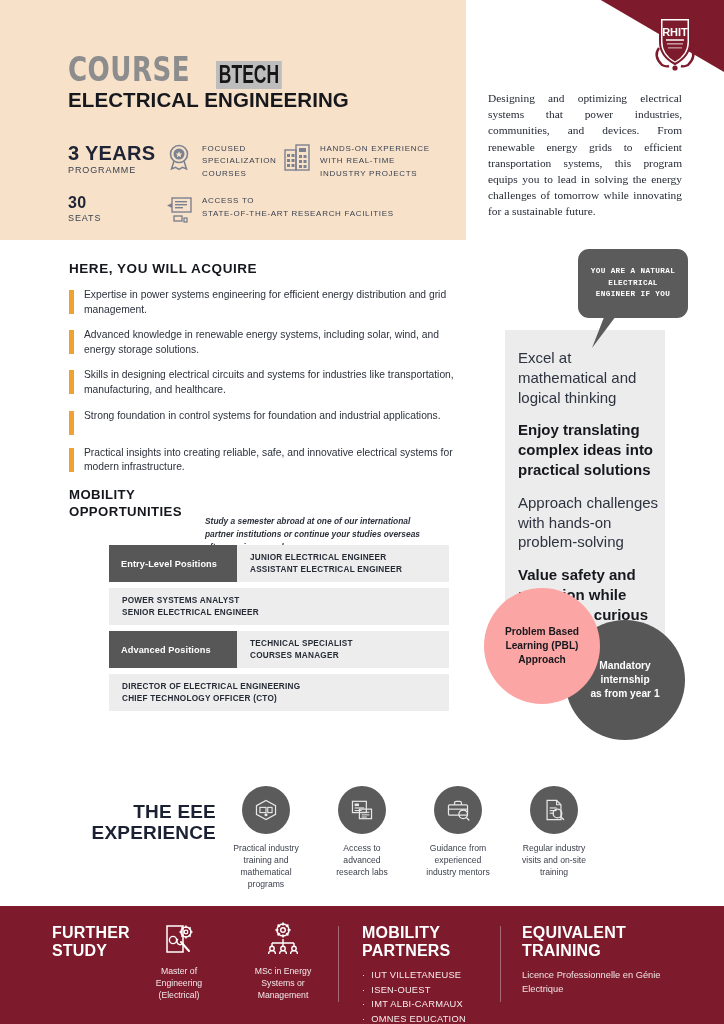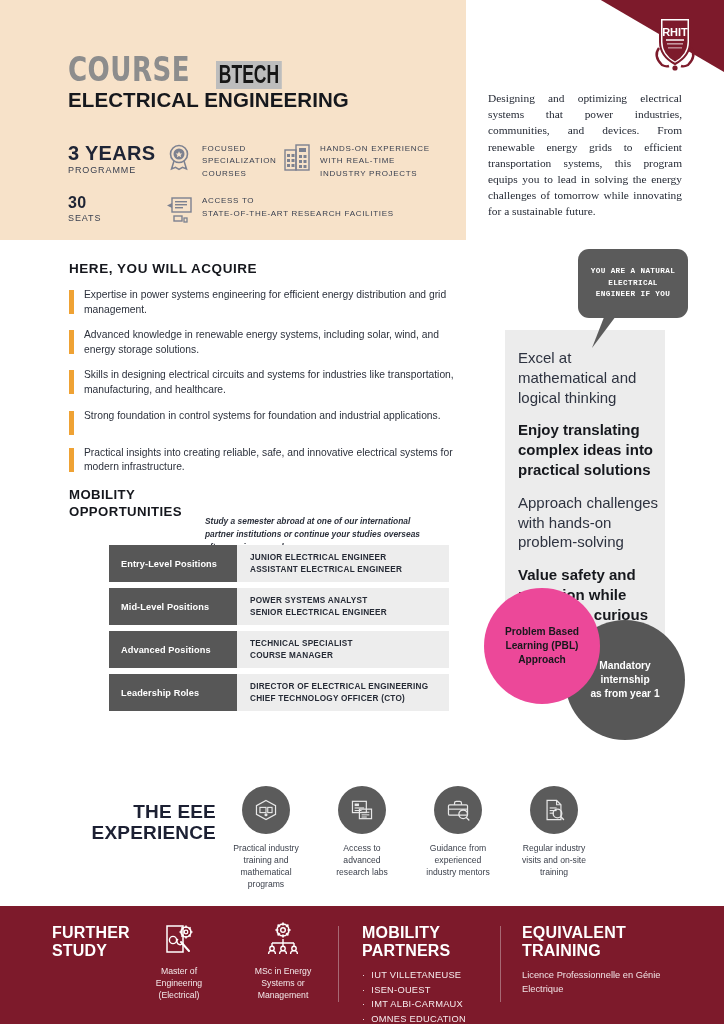--- a/index.html
+++ b/index.html
@@ -111,21 +111,21 @@
   .bubble-tail {
     position:absolute; left:592px; top:316px; width:24px; height:32px;
     background:#5b5b5b; clip-path:polygon(52% 0, 100% 0, 0 100%);
   }
   .traits-list { position:absolute; left:518px; top:348px; width:142px; }
   .trait { font-size:15px; line-height:1.32; color:#2e3340; margin-bottom:13px; }
   .trait.bold { font-weight:bold; color:#16181d; }
 
   .circle-pbl {
     position:absolute; left:484px; top:588px; width:116px; height:116px;
-    border-radius:50%; background:#ec4899;
+    border-radius:50%; background:#fca5a5;
     display:flex; align-items:center; justify-content:center; text-align:center;
     font-size:10.2px; font-weight:bold; line-height:1.35; color:#17181c; z-index:3;
   }
   .circle-intern {
     position:absolute; left:565px; top:620px; width:120px; height:120px;
     border-radius:50%; background:#575757;
     display:flex; align-items:center; justify-content:center; text-align:center;
     font-size:10.2px; font-weight:bold; line-height:1.35; color:#fff; z-index:2;
   }
 
@@ -287,35 +287,33 @@
   <div class="mob-note">Study a semester abroad at one of our international partner institutions or continue your studies overseas after earning your degree.</div>
   <div class="mob-table">
     <div class="mob-row">
       <div class="mob-key">Entry-Level Positions</div>
       <div class="mob-val">
         <span>JUNIOR ELECTRICAL ENGINEER</span>
         <span>ASSISTANT ELECTRICAL ENGINEER</span>
       </div>
     </div>
     <div class="mob-row">
-      <div class="mob-key">Mid-Level Positions</div>
       <div class="mob-val">
         <span>POWER SYSTEMS ANALYST</span>
         <span>SENIOR ELECTRICAL ENGINEER</span>
       </div>
     </div>
     <div class="mob-row">
       <div class="mob-key">Advanced Positions</div>
       <div class="mob-val">
         <span>TECHNICAL SPECIALIST</span>
-        <span>COURSE MANAGER</span>
+        <span>COURSES MANAGER</span>
       </div>
     </div>
     <div class="mob-row">
-      <div class="mob-key">Leadership Roles</div>
       <div class="mob-val">
         <span>DIRECTOR OF ELECTRICAL ENGINEERING</span>
         <span>CHIEF TECHNOLOGY OFFICER (CTO)</span>
       </div>
     </div>
   </div>
 
   <div class="traits-panel"></div>
   <div class="bubble">
     <div class="bubble-txt">YOU ARE A NATURAL<br>ELECTRICAL<br>ENGINEER IF YOU</div>

